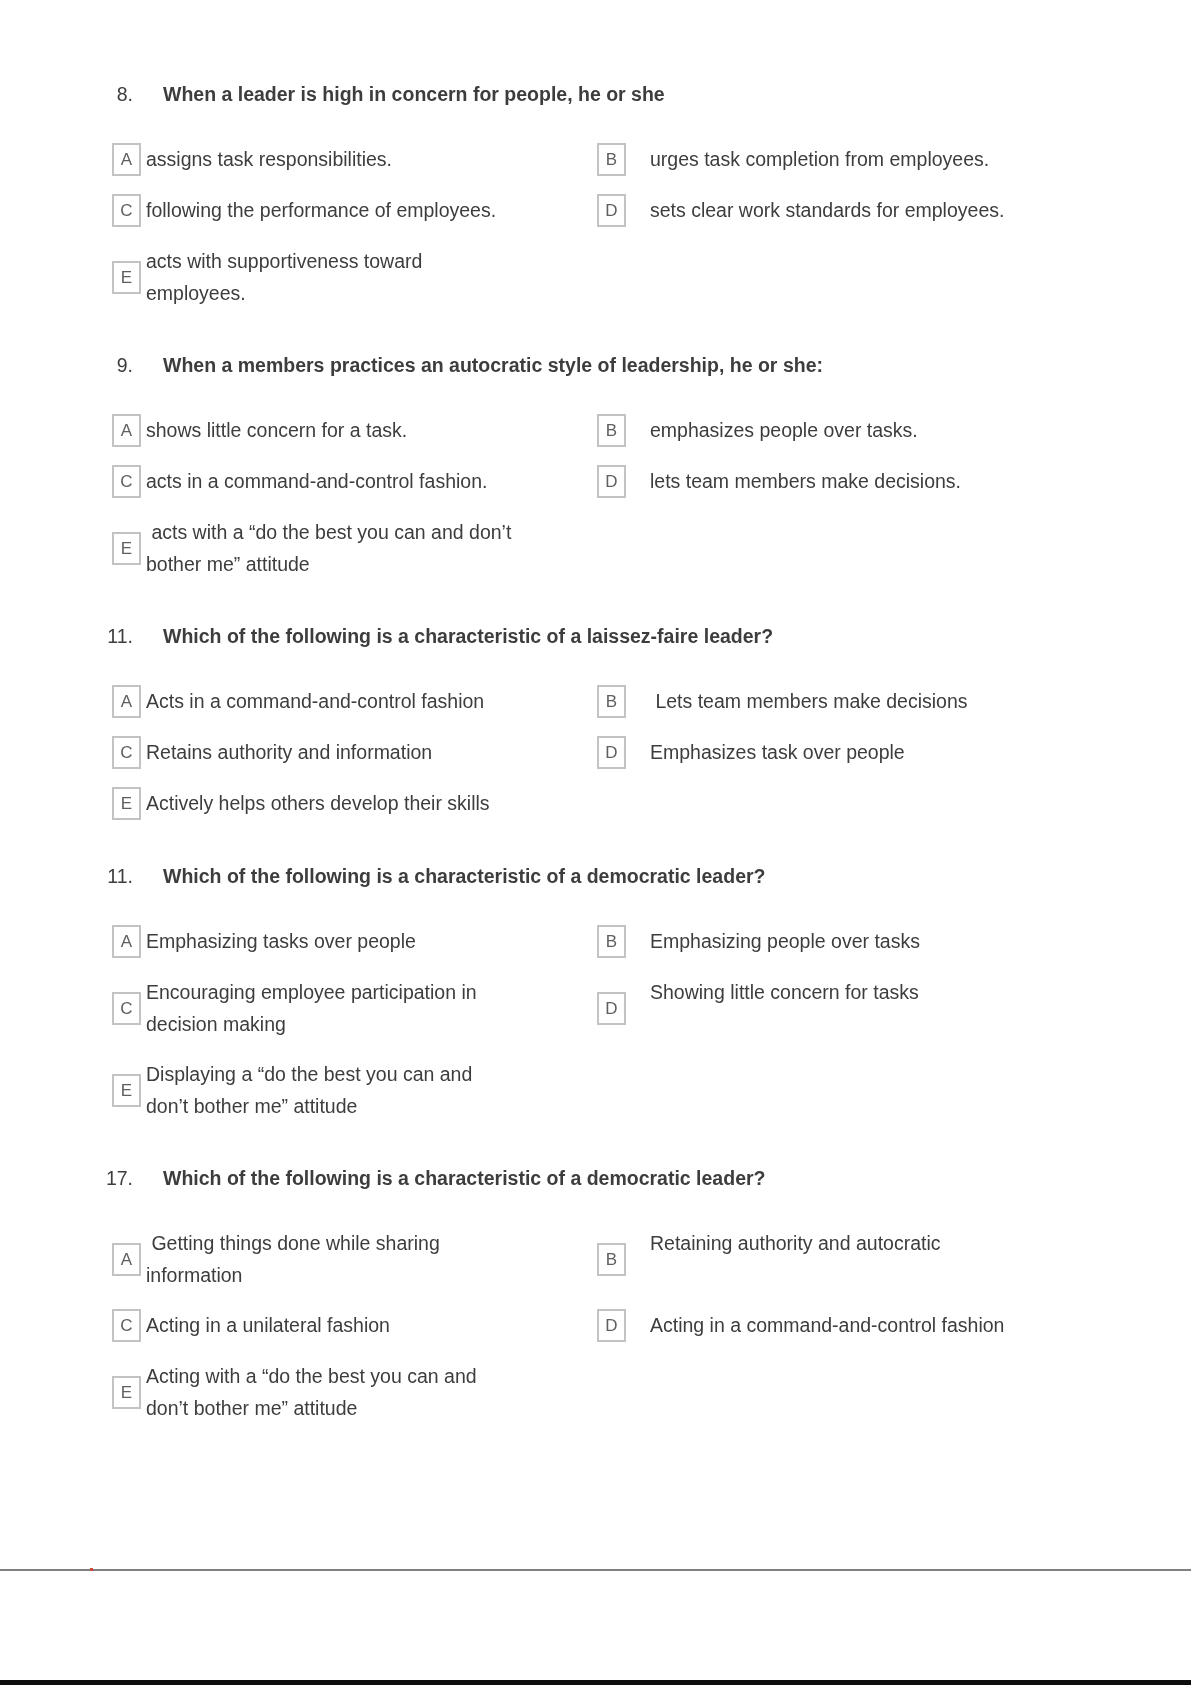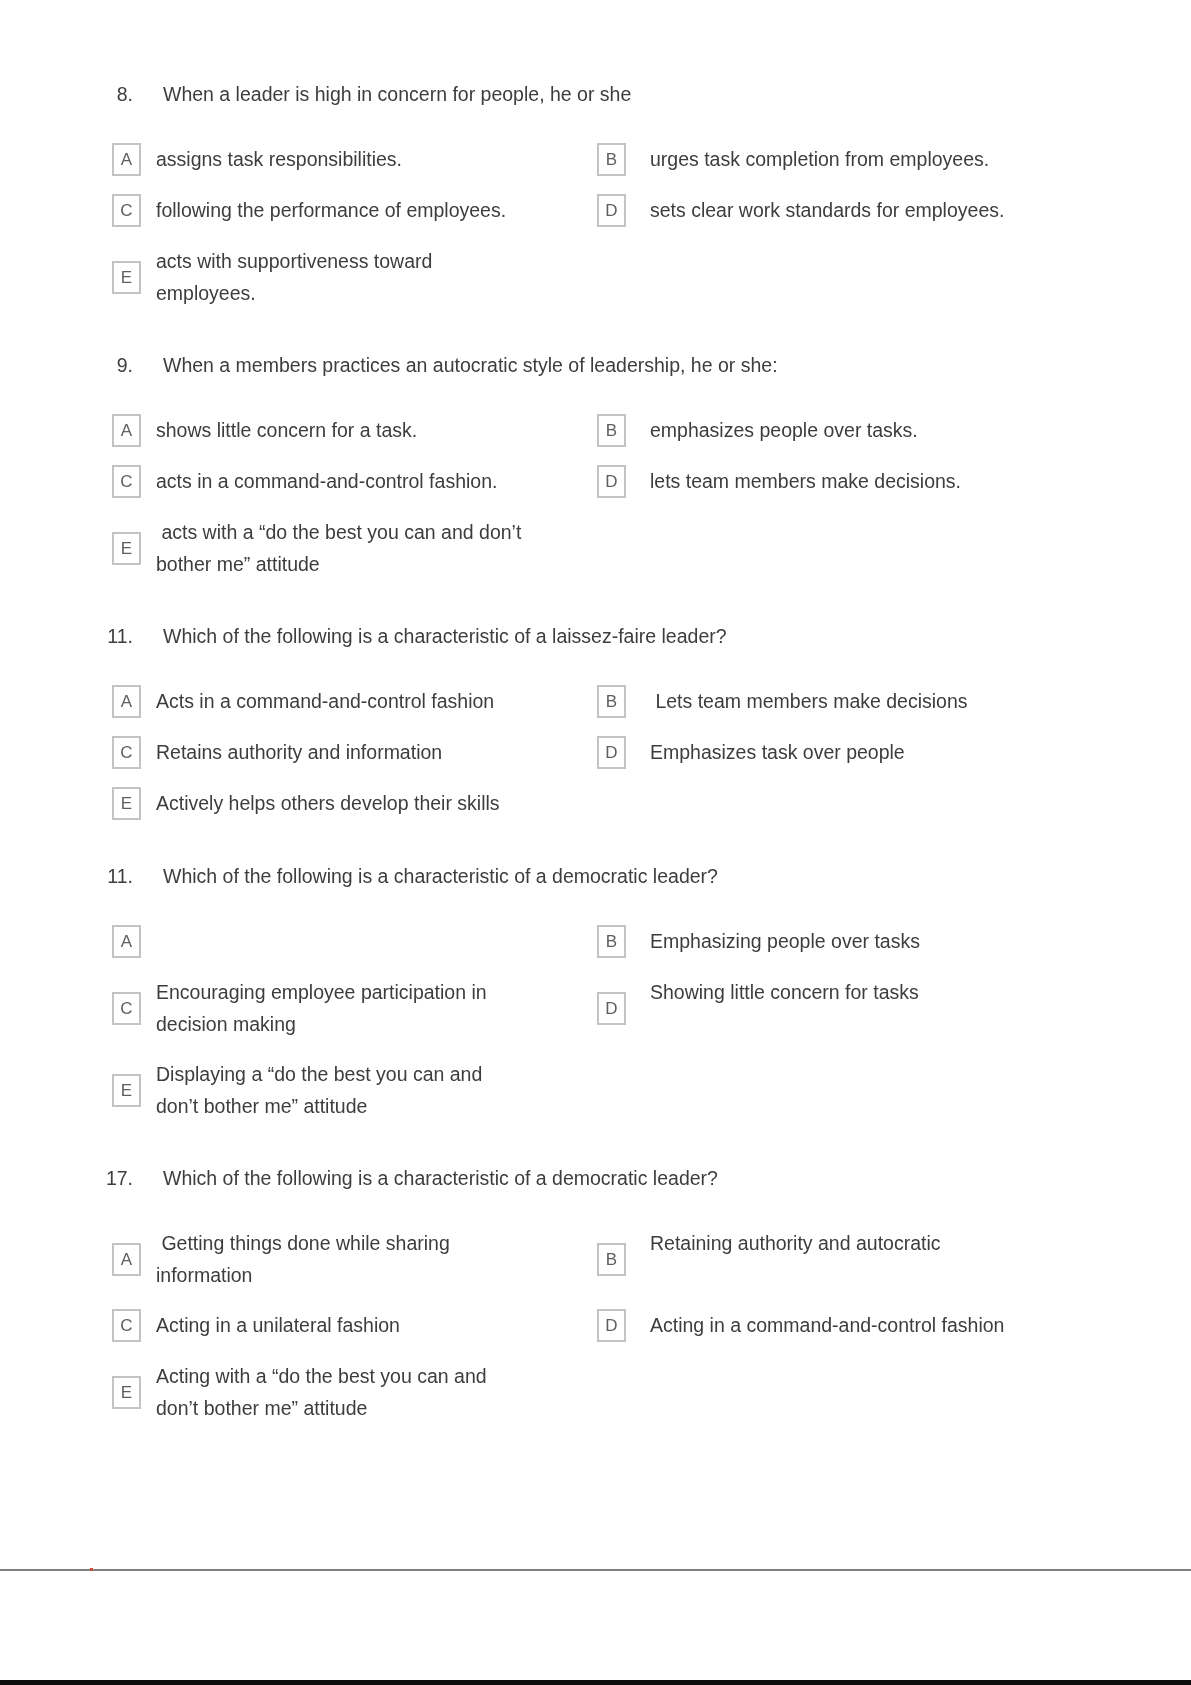--- a/index.html
+++ b/index.html
@@ -8,21 +8,21 @@
     font-family: "Liberation Sans", "DejaVu Sans", sans-serif;
     color: var(--text-color, #3d3d3d);
     position: relative; overflow: hidden;
   }
   .page { position: absolute; inset: 0; }
   .content { padding-top: 78px; }
 
   .question { margin-bottom: 40px; }
   .qtitle { display: flex; font-size: 19.5px; line-height: 32px; }
   .qnum { width: 133px; text-align: right; flex: none; }
-  .qtext { margin-left: 30px; white-space: pre-wrap; }
+  .qtext { margin-left: 30px; white-space: pre-wrap; font-weight: bold; }
 
   .options { margin-top: 33px; }
   .opt-row { display: flex; padding-left: 112px; }
   .opt-row + .opt-row { margin-top: 18px; }
 
   .cell { display: flex; align-items: stretch; }
   .cell.c1 { width: 485px; flex: none; }
   .cell.c2 { flex: 1; }
 
   .letter-box {
@@ -33,21 +33,21 @@
     background: #ffffff;
     display: flex; align-items: center; justify-content: center;
     font-size: 17px; line-height: 1;
     color: var(--letter-color, #5f5f5f);
   }
   .opt-text {
     align-self: flex-start;
     font-size: 19.5px; line-height: 32px;
     white-space: pre-wrap;
   }
-  .c1 .opt-text { margin-left: 15px; max-width: 420px; }
+  .c1 .opt-text { margin-left: 5px; max-width: 420px; }
   .c2 .opt-text { margin-left: 24px; }
 
   .separator {
     position: absolute; left: 0; right: 0; top: 1569px; height: 2px;
     background: var(--separator-color, #808080);
   }
   .artifact-dot {
     position: absolute; left: 90px; top: 1568px;
     width: 3px; height: 3px;
     background: var(--dot-color, #cf4a3c);
@@ -200,20 +200,21 @@
         <div class="qtitle">
           <div class="qnum">11.</div>
           <div class="qtext">Which of the following is a characteristic of a democratic leader?</div>
         </div>
         <div class="options">
           <div class="opt-row">
             <div class="cell c1">
               <div class="letter-box">
                 <span>A</span>
               </div>
+              <div class="opt-text">Emphasizing tasks over people</div>
             </div>
             <div class="cell c2">
               <div class="letter-box">
                 <span>B</span>
               </div>
               <div class="opt-text">Emphasizing people over tasks</div>
             </div>
           </div>
           <div class="opt-row">
             <div class="cell c1">

